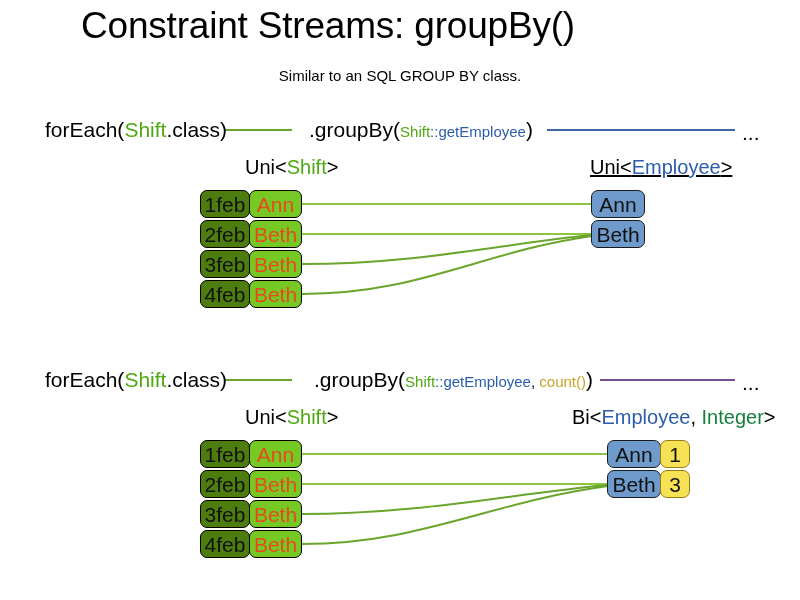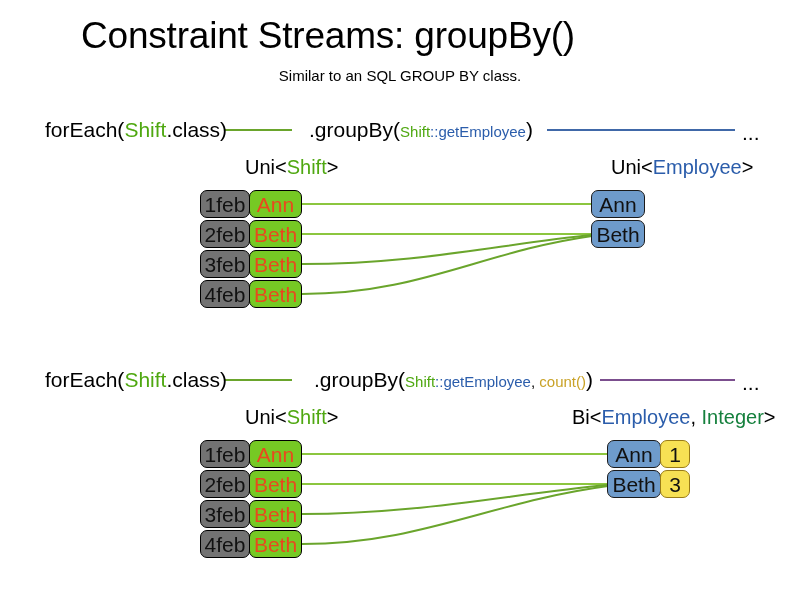--- a/index.html
+++ b/index.html
@@ -14,21 +14,21 @@
     color: #000000;
   }
   .layer-svg {
     position: absolute;
     left: 0; top: 0;
     width: 800px; height: 600px;
     pointer-events: none;
   }
   #page-title {
     position: absolute;
-    left: 0; top: 14px;
+    left: 0; top: 4px;
     width: 656px;
     text-align: center;
     font-size: 37px;
     line-height: 44px;
     letter-spacing: -0.2px;
     color: #000;
   }
   #page-subtitle {
     position: absolute;
     left: 0; top: 66px;
@@ -75,21 +75,21 @@
     border-radius: 7px;
     display: flex;
     align-items: center;
     justify-content: center;
     font-size: 21px;
     line-height: 21px;
     white-space: nowrap;
     z-index: 5;
   }
   .box-shift-date {
-    background: #737373;
+    background: #4d7c0f;
     color: #111111;
     text-align: center;
   }
   .box-shift-name {
     background: #76C924;
     color: #E8491E;
   }
   .box-emp {
     background: #6E9BCB;
     border-color: #1A1A1A;
@@ -141,21 +141,21 @@
   <span>forEach(</span><span class="c-green">Shift</span><span>.class)</span>
 </div>
 <div class="code-line" style="left:309px; top:117px;">
   <span>.groupBy(</span><span class="small c-green">Shift</span><span class="small c-black" style="color:#2B5DAB;">::getEmployee</span><span>)</span>
 </div>
 <div class="ellipsis" style="left:742px; top:122px;">...</div>
 
 <div class="type-label" style="left:197px; top:155px;">
   <span>Uni&lt;</span><span class="tl-green">Shift</span><span>&gt;</span>
 </div>
-<div class="type-label" style="left:563px; top:155px;">
+<div class="type-label" style="left:542px; top:155px;text-decoration:underline;">
   <span>Uni&lt;</span><span class="tl-blue">Employee</span><span>&gt;</span>
 </div>
 
 <div class="box box-shift-date" style="left:200px; top:190px; width:50px; height:28px;">1feb</div>
 <div class="box box-shift-name" style="left:249px; top:190px; width:53px; height:28px;">Ann</div>
 
 <div class="box box-shift-date" style="left:200px; top:220px; width:50px; height:28px;">2feb</div>
 <div class="box box-shift-name" style="left:249px; top:220px; width:53px; height:28px;">Beth</div>
 
 <div class="box box-shift-date" style="left:200px; top:250px; width:50px; height:28px;">3feb</div>

